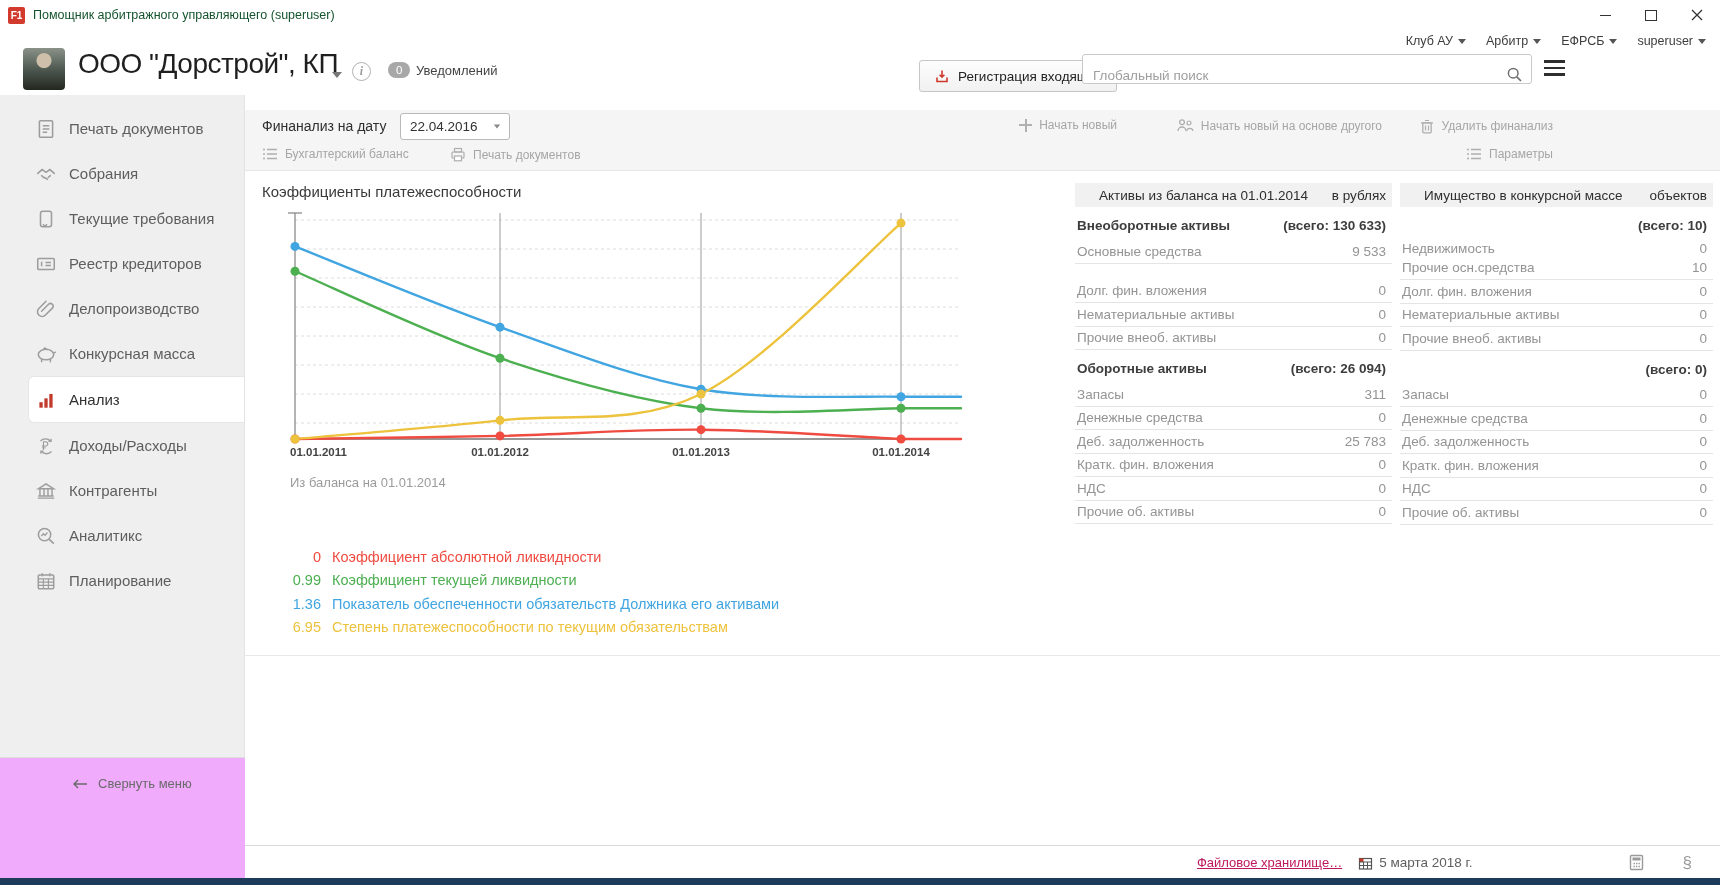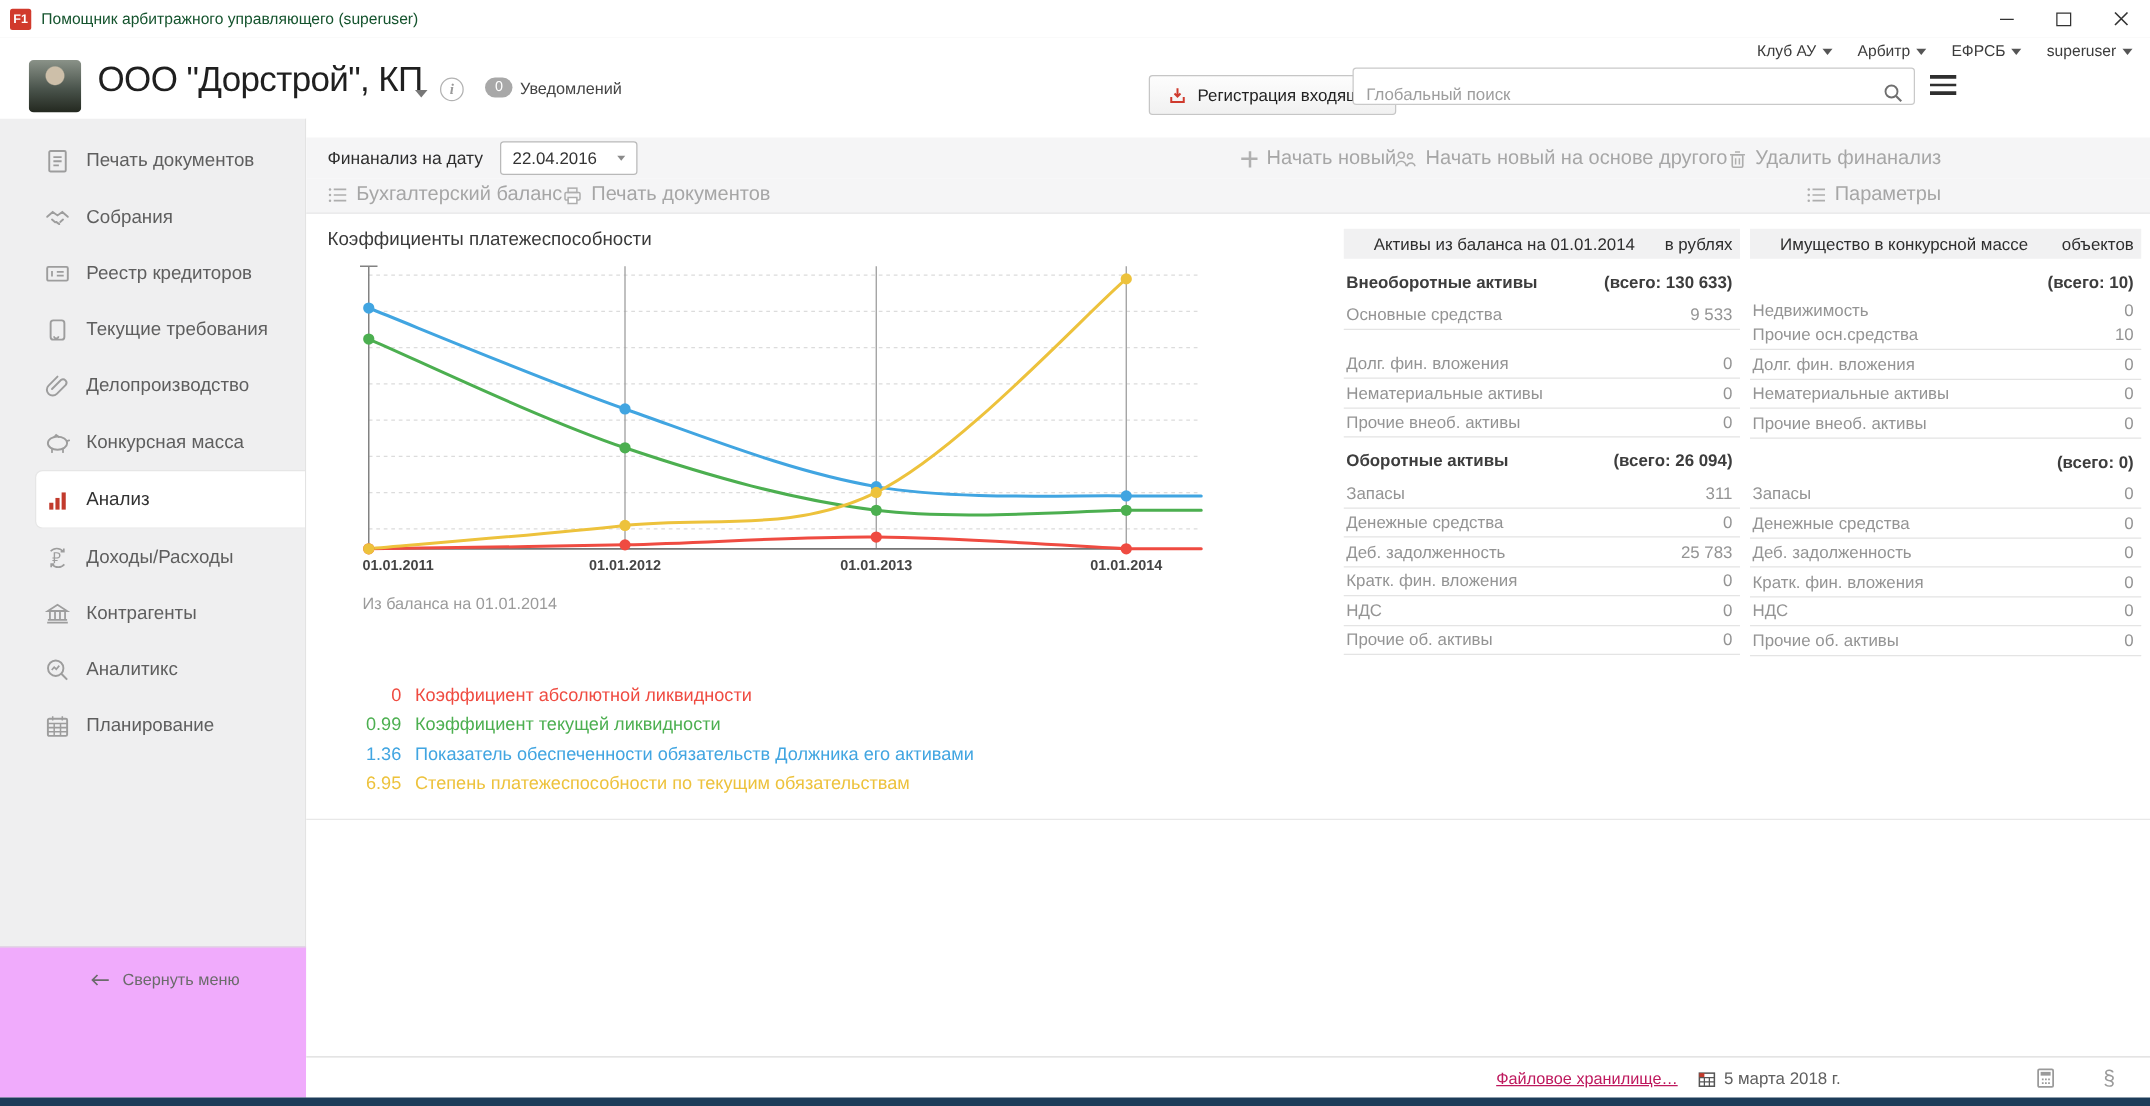--- a/index.html
+++ b/index.html
@@ -66,21 +66,21 @@
   
   .main{position:absolute;left:245px;top:95px;width:1475px;height:783px;background:#fff;}
   .toolbar1{position:absolute;left:0;top:15px;width:1475px;height:33px;background:#f5f5f6;}
   .toolbar2{position:absolute;left:0;top:48px;width:1475px;height:27px;background:#f5f5f6;
             border-bottom:1px solid #e7e7e7;}
   .t1-label{position:absolute;left:17px;top:8px;font-size:14px;color:#2e2e2e;}
   .date-select{position:absolute;left:155px;top:3px;width:108px;height:25px;background:#fff;
                border:1px solid #b9b9b9;border-radius:3px;display:flex;align-items:center;cursor:pointer;}
   .date-select .dv{flex:1;font-size:13.5px;color:#333;padding-left:9px;}
   .date-select .caret{margin-right:8px;border-top-color:#8a8a8a;transform:scale(.8);}
-  .tool-btn{position:absolute;display:flex;align-items:center;gap:7px;font-size:16px;color:#a6a6a6;
+  .tool-btn{position:absolute;display:flex;align-items:center;gap:7px;font-size:12px;color:#a6a6a6;
             cursor:pointer;white-space:nowrap;justify-content:space-between;}
   .tool-btn svg,.tool-btn .plus{flex:0 0 auto;}
   .plus{position:relative;width:13px;height:13px;}
   .plus:before,.plus:after{content:"";position:absolute;background:#b0b0b0;}
   .plus:before{left:5.7px;top:0;width:1.7px;height:13px;}
   .plus:after{left:0;top:5.7px;width:13px;height:1.7px;}
 
   .chart-title{position:absolute;left:17px;top:88px;font-size:15px;color:#3a3a3a;}
   .chart-wrap{position:absolute;left:10px;top:112px;width:710px;height:255px;}
   .chart-note{position:absolute;left:45px;top:380px;font-size:13px;color:#9b9b9b;}
@@ -190,31 +190,31 @@
         <span>Печать документов</span>
       </div>
       <div class="side-item">
         <svg class="sicon" viewBox="0 0 20 20">
           <path d="M2.5 9.5 L6.5 6 L10 8.5 L13.5 6 L17.5 9.5 M6 11.5 l2.3 2 M9 13.2 l2.3 1.6 M12 13.2 l2-1.7" fill="none" stroke="#9d9d9d" stroke-width="1.4" stroke-linecap="round"></path>
         </svg>
         <span>Собрания</span>
       </div>
       <div class="side-item">
         <svg class="sicon" viewBox="0 0 20 20">
+          <path d="M7 3 h6 a2 2 0 0 1 2 2 v10 a2 2 0 0 1 -2 2 h-6 a2 2 0 0 1 -2 -2 v-10 a2 2 0 0 1 2 -2 Z" fill="none" stroke="#9d9d9d" stroke-width="1.4"></path>
+          <path d="M7.5 14.5 a1.6 1.6 0 1 0 3.2 0" fill="none" stroke="#9d9d9d" stroke-width="1.2"></path>
+        </svg>
+        <span>Текущие требования</span>
+      </div>
+      <div class="side-item">
+        <svg class="sicon" viewBox="0 0 20 20">
           <rect x="2.5" y="5" width="15" height="10" rx="1" fill="none" stroke="#9d9d9d" stroke-width="1.4"></rect>
           <path d="M6 8 v4 M9.5 8.7 h5 M9.5 11.3 h5" stroke="#9d9d9d" stroke-width="1.3"></path>
         </svg>
         <span>Реестр кредиторов</span>
-      </div>
-      <div class="side-item">
-        <svg class="sicon" viewBox="0 0 20 20">
-          <path d="M7 3 h6 a2 2 0 0 1 2 2 v10 a2 2 0 0 1 -2 2 h-6 a2 2 0 0 1 -2 -2 v-10 a2 2 0 0 1 2 -2 Z" fill="none" stroke="#9d9d9d" stroke-width="1.4"></path>
-          <path d="M7.5 14.5 a1.6 1.6 0 1 0 3.2 0" fill="none" stroke="#9d9d9d" stroke-width="1.2"></path>
-        </svg>
-        <span>Текущие требования</span>
       </div>
       <div class="side-item">
         <svg class="sicon" viewBox="0 0 20 20">
           <path d="M6 12 L12.5 5.5 a2.5 2.5 0 0 1 3.5 3.5 L9.5 15.5 a4.2 4.2 0 0 1 -6 -6 L10 3" fill="none" stroke="#9d9d9d" stroke-width="1.4" stroke-linecap="round"></path>
         </svg>
         <span>Делопроизводство</span>
       </div>
       <div class="side-item">
         <svg class="sicon" viewBox="0 0 20 20">
           <ellipse cx="10" cy="10.5" rx="7" ry="4.8" fill="none" stroke="#9d9d9d" stroke-width="1.4"></ellipse>

